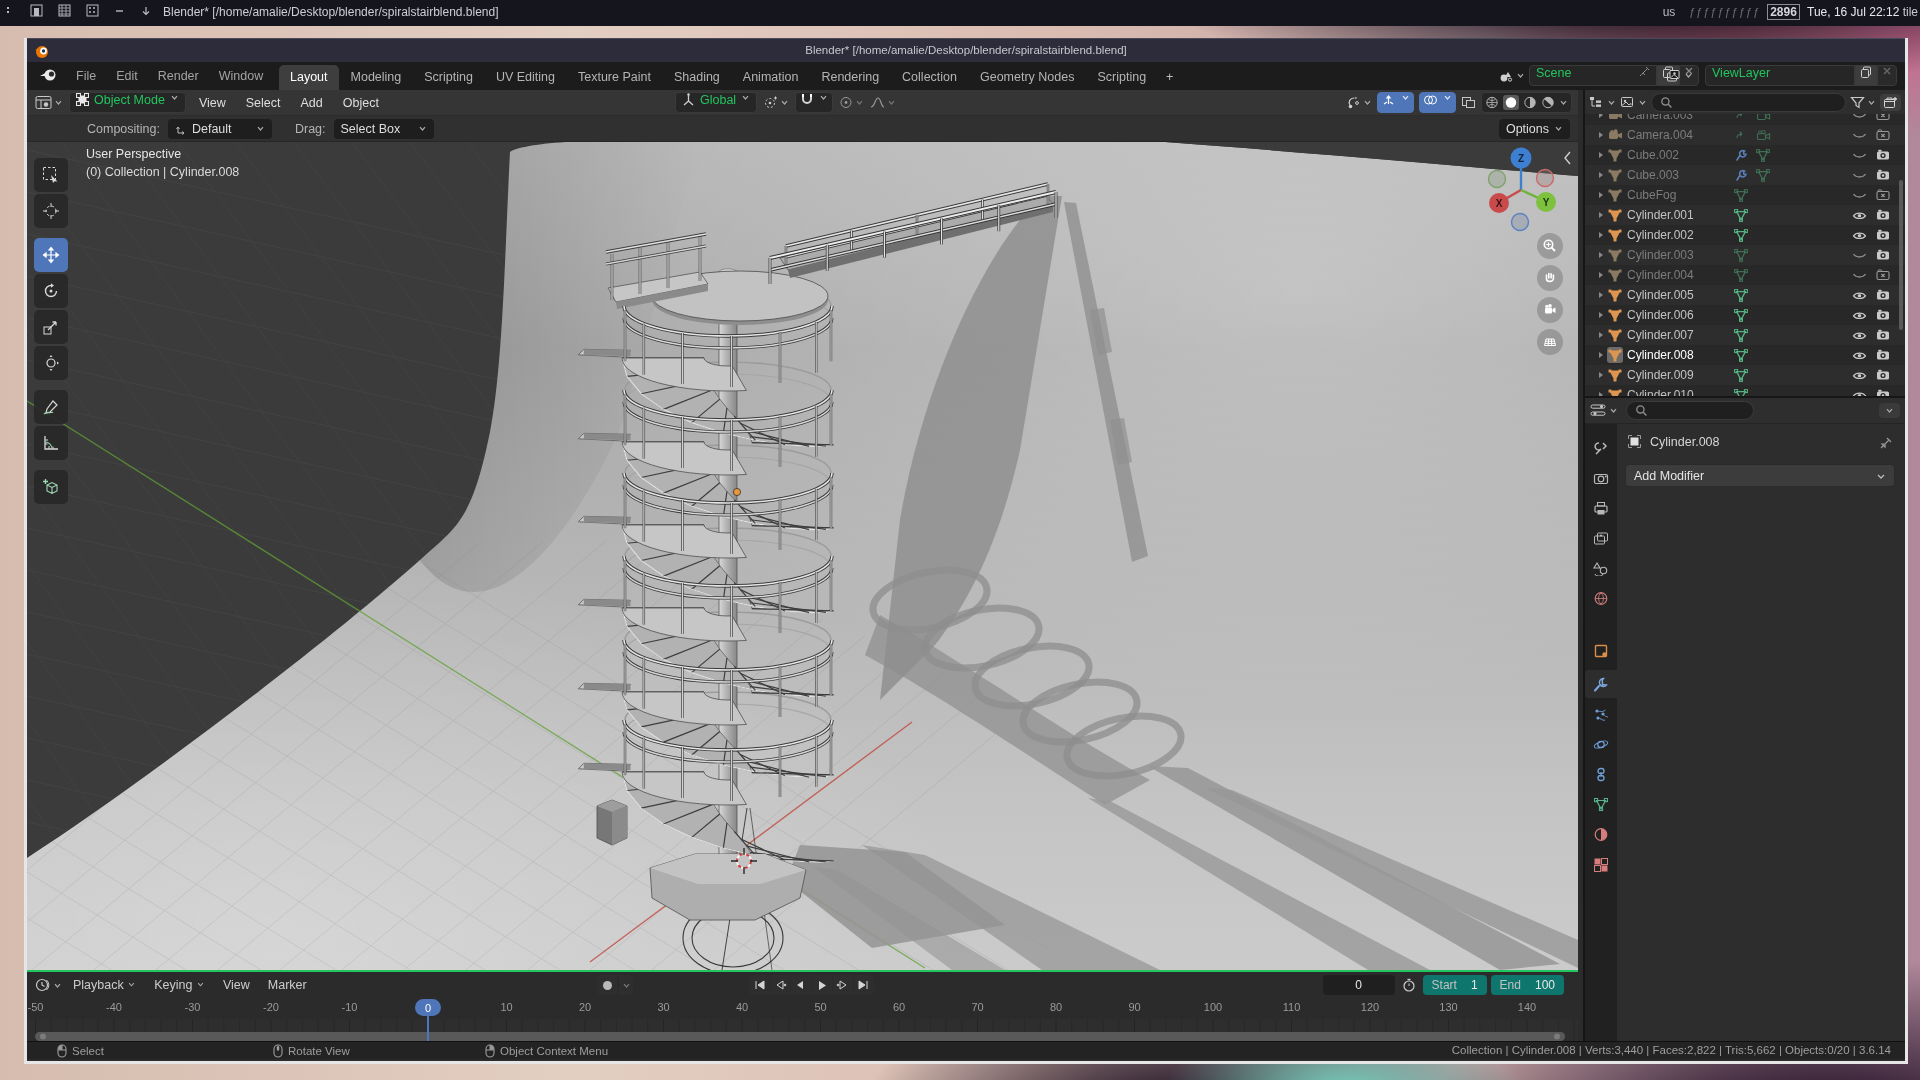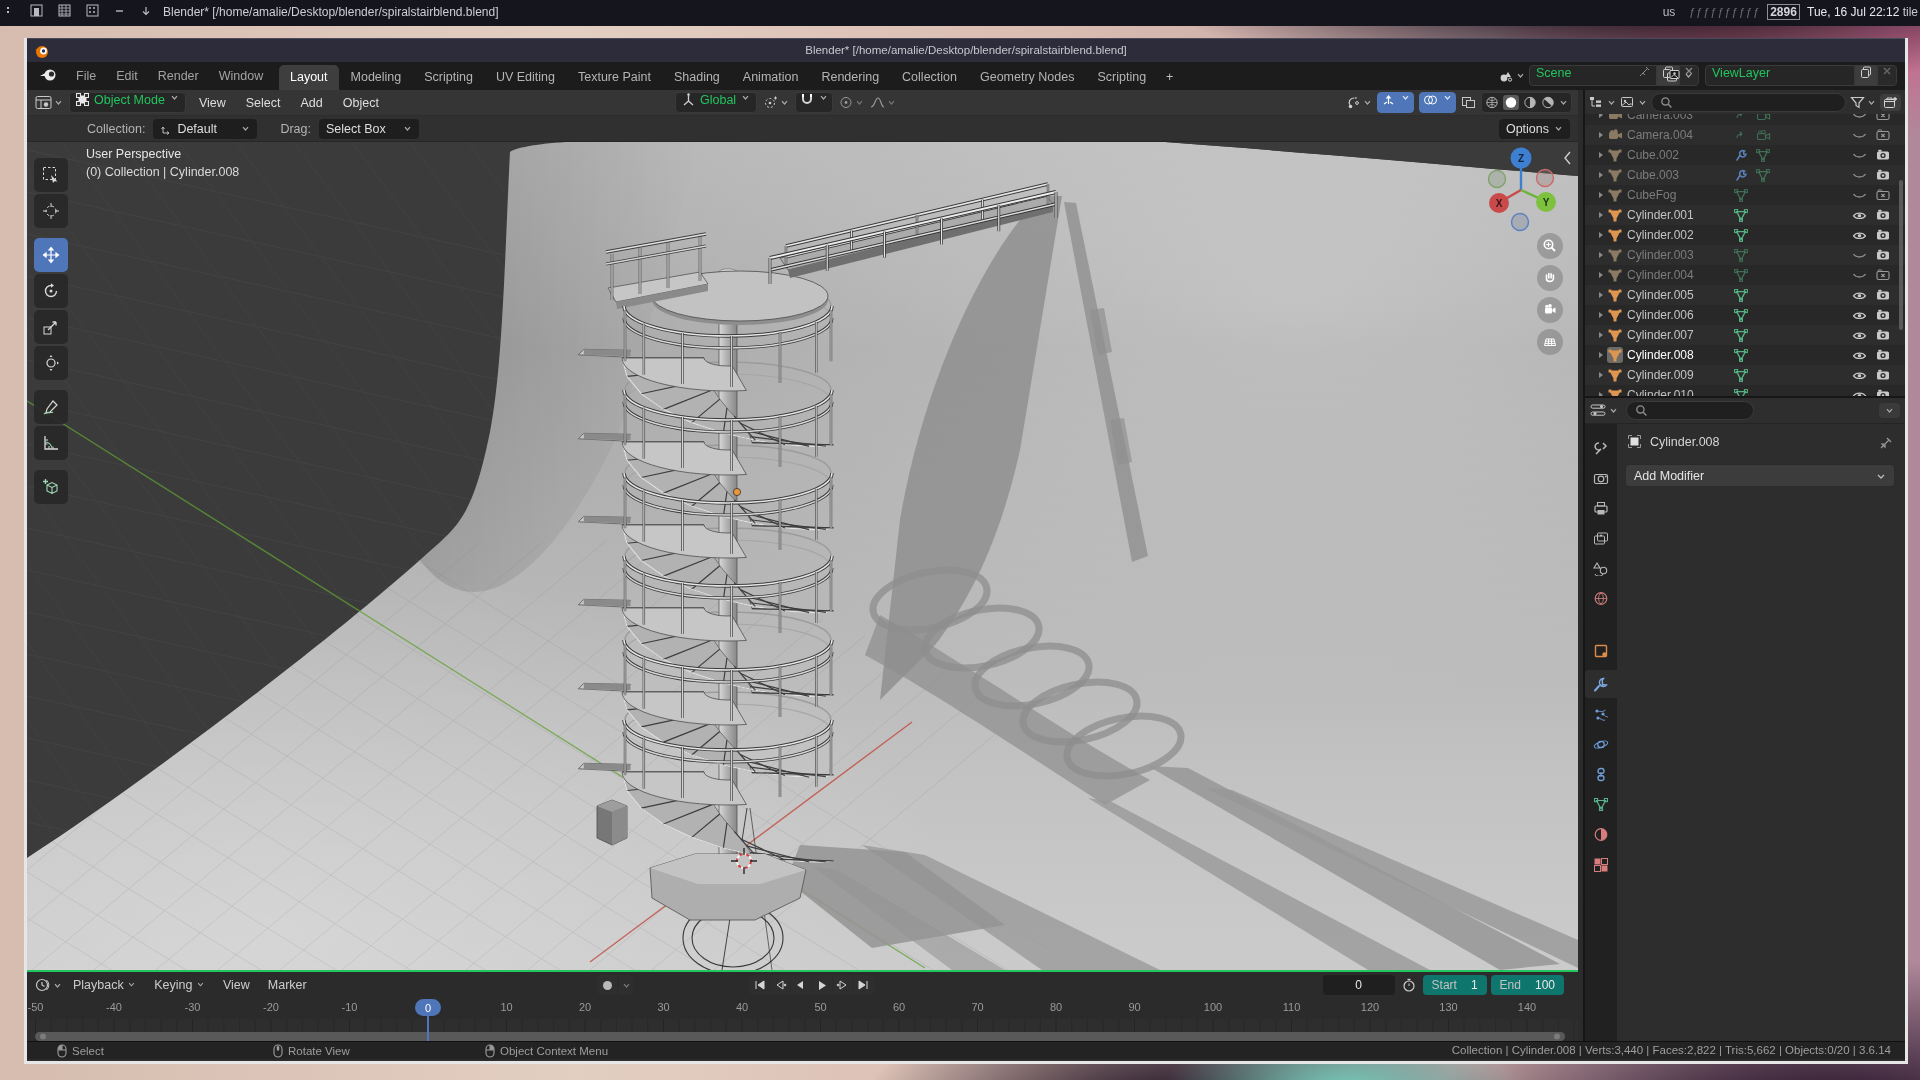--- a/index.html
+++ b/index.html
@@ -385,21 +385,21 @@
                 <path d="M3 3 A5.2 5.2 0 0 1 11 10" fill="#b5b5b5"></path>
               </svg>
             </span>
         <svg width="9" height="9" viewBox="0 0 9 9" style="display:block">
               <path d="M2 3.2 L4.5 6 L7 3.2" stroke="#aaa" stroke-width="1.2" fill="none"></path>
             </svg>
       </span>
     </span>
       </div>
     <div id="vptools">
-    <span style="margin-left:60px">Collection:</span>
+    <span style="margin-left:60px">Compositing:</span>
     <span class="darkfield" style="margin-left:8px;width:104px">
           <svg width="12" height="12" viewBox="0 0 12 12" style="display:block">
             <path d="M3 10 L3 4 M3 4 l-1.5 2 M3 4 l1.5 2 M3 10 l6 0 M9 10 l-2 -1.5 M9 10 l-2 1.5" stroke="#bbb" fill="none"></path>
           </svg>
           <span style="flex:1">Default</span>
           <svg width="9" height="9" viewBox="0 0 9 9" style="display:block">
             <path d="M2 3.2 L4.5 6 L7 3.2" stroke="#aaa" stroke-width="1.2" fill="none"></path>
           </svg>
         </span>
     <span style="margin-left:23px">Drag:</span>

